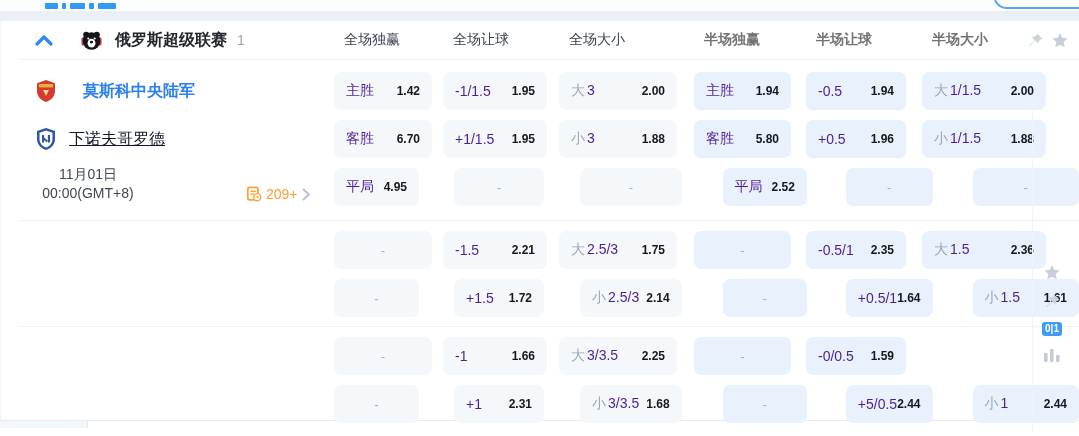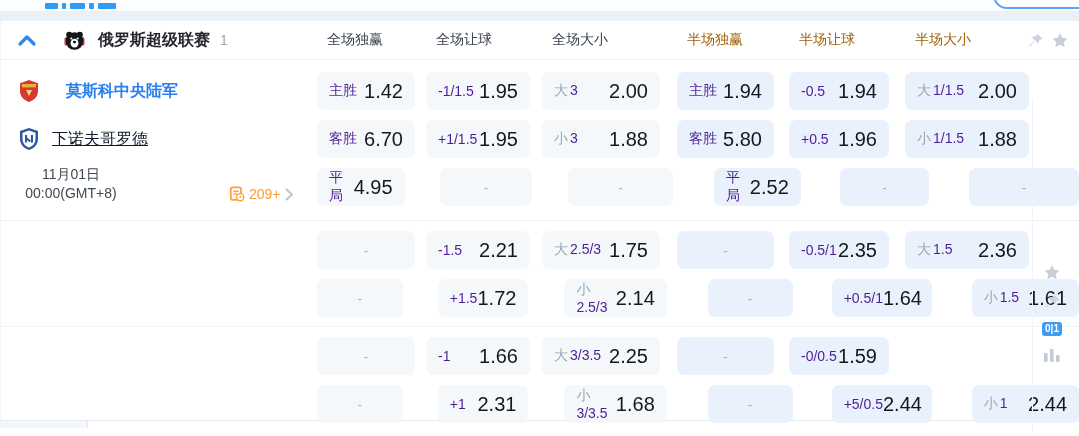--- a/index.html
+++ b/index.html
@@ -12,31 +12,31 @@
   
   .topstrip { position:relative; height:11px; background:#fbfdff; overflow:hidden; }
   .tab-frag { position:absolute; top:3px; display:flex; gap:4px; left:45px; }
   .tab-frag i { display:block; height:6px; background:#2f9bf5; border-radius:1px; }
   .clip-pill {
     position:absolute; right:-14px; top:-19px; width:100px; height:28px;
     border:2px solid #54a8f7; border-radius:15px; background:#fff;
   }
   .band { height:10px; background:#ebeff6; }
   
-  .card { position:relative; height:400px; background:#fff; border-bottom:1px solid #e7ecf3; border-left:1px solid #f1f4f8; }
+  .card { position:relative; height:400px; background:#fff; border-bottom:1px solid #e7ecf3; border-left:1px solid #f1f4f8;padding-left:17px; }
   
   .lheader { position:relative; height:39px; display:flex; align-items:center; border-bottom:1px solid #f0f3f7; }
   .lh-left { width:316px; display:flex; align-items:center; flex:none; }
   .chev-up { margin-left:16px; width:20px; height:16px; cursor:pointer; }
   .bear { margin-left:26px; width:23px; height:24px; position:relative; }
   .league-title { margin-left:12px; font-size:16px; font-weight:700; color:#23262c; }
   .league-count { margin-left:10px; font-size:14px; color:#9aa5b4; }
   .hcols { display:flex; align-items:center; }
   .hcol { font-size:14px; color:#3b4350; padding-left:10px; }
-  .hcol.half { color:#a16207; }
+  .hcol.half { color:#737373;font-weight:bold; }
   .lh-icons { position:absolute; right:9px; top:10px; display:flex; gap:6px; align-items:center; }
   
   .c0 { width:98px;  margin-left:0; }
   .c1 { width:104px; margin-left:11px; }
   .c2 { width:118px; margin-left:12px; }
   .c3 { width:97px;  margin-left:17px; }
   .c4 { width:100px; margin-left:15px; }
   .c5 { width:124px; margin-left:16px; }
   
   .tbody { position:relative; }
@@ -45,21 +45,21 @@
   .group + .group { border-top:1px solid #f0f3f7; padding:10px 0 9px 0; }
   .orow { display:flex; height:38px; margin-left:316px; margin-bottom:10px; }
   .orow:last-child { margin-bottom:0;gap:24px; }
   .cell {
     display:flex; align-items:center; justify-content:space-between;
     background:#f5f8fb; border-radius:7px; padding:0 12px; font-size:14px; cursor:pointer;
   }
   .cell.ht { background:#e9f2fc; }
   .cell .pfx { color:#9ba6b5; margin-right:2px; }
   .cell .lbl { color:#4c1d95; }
-  .cell .val { font-weight:400; font-size:20px; color:#15171c; }
+  .cell .val { font-weight:700; font-size:12px; color:#15171c; }
   .cell.dash { justify-content:center; color:#a3adbb; font-size:13px; }
   
   .left-info { position:absolute; left:0; top:0; width:316px; height:100%; }
   .teamrow { position:absolute; left:0; height:38px; display:flex; align-items:center; }
   .teamrow.t1 { top:12px;gap:14px; }
   .teamrow.t2 { top:60px; }
   .team-logo { margin-left:18px; width:20px; height:24px; flex:none; }
   .tname { margin-left:13px; font-size:16px; }
   .tname.home { color:#2b80ef; font-weight:700; }
   .tname.away { color:#0f172a; font-weight:400;text-decoration:underline; }

